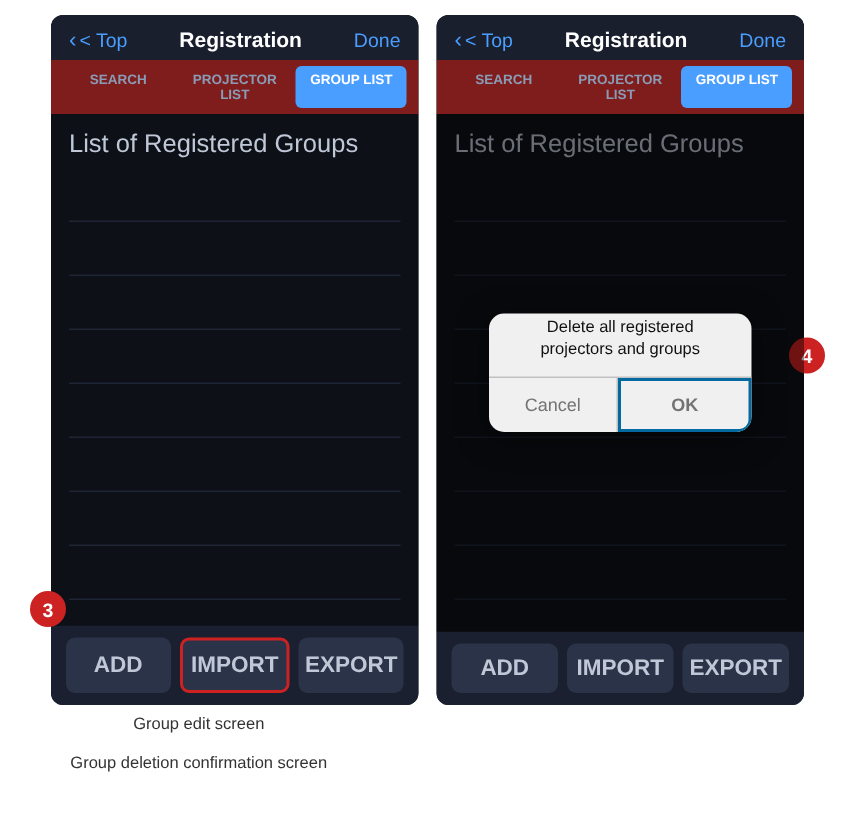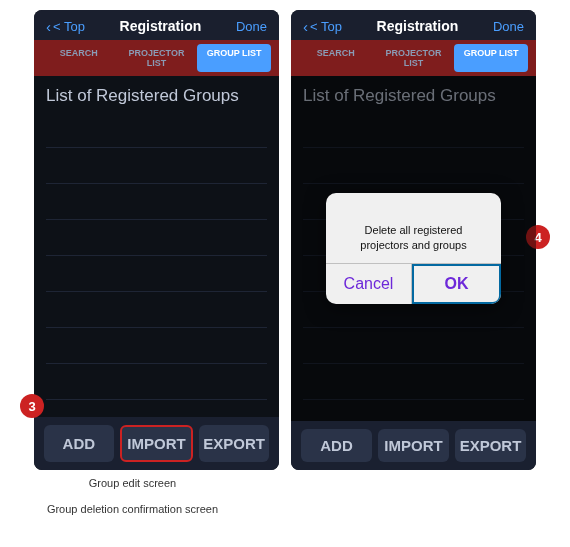--- a/index.html
+++ b/index.html
@@ -158,39 +158,39 @@
 
     .dialog-box {
       background: #f0f0f0;
       border-radius: 10px;
       width: 175px;
       overflow: hidden;
       box-shadow: 0 4px 20px rgba(0,0,0,0.5);
     }
 
     .dialog-message {
-      padding: 30px 14px 10px;
+      padding: 2px 14px 10px;
       text-align: center;
       font-size: 11px;
       color: #111;
       line-height: 1.4;
     }
 
     .dialog-buttons {
       display: flex;
       flex-direction: row;
       border-top: 1px solid #c0c0c0;
     }
 
     .dialog-btn {
       flex: 1;
       padding: 9px 0;
       text-align: center;
-      font-size: 16px;
-      color: #6d28d9;
+      font-size: 12px;
+      color: #737373;
       cursor: pointer;
       background: transparent;
       border: none;
     }
 
     .dialog-btn.cancel {
       border-right: 1px solid #c0c0c0;
     }
 
     .dialog-btn.ok {

